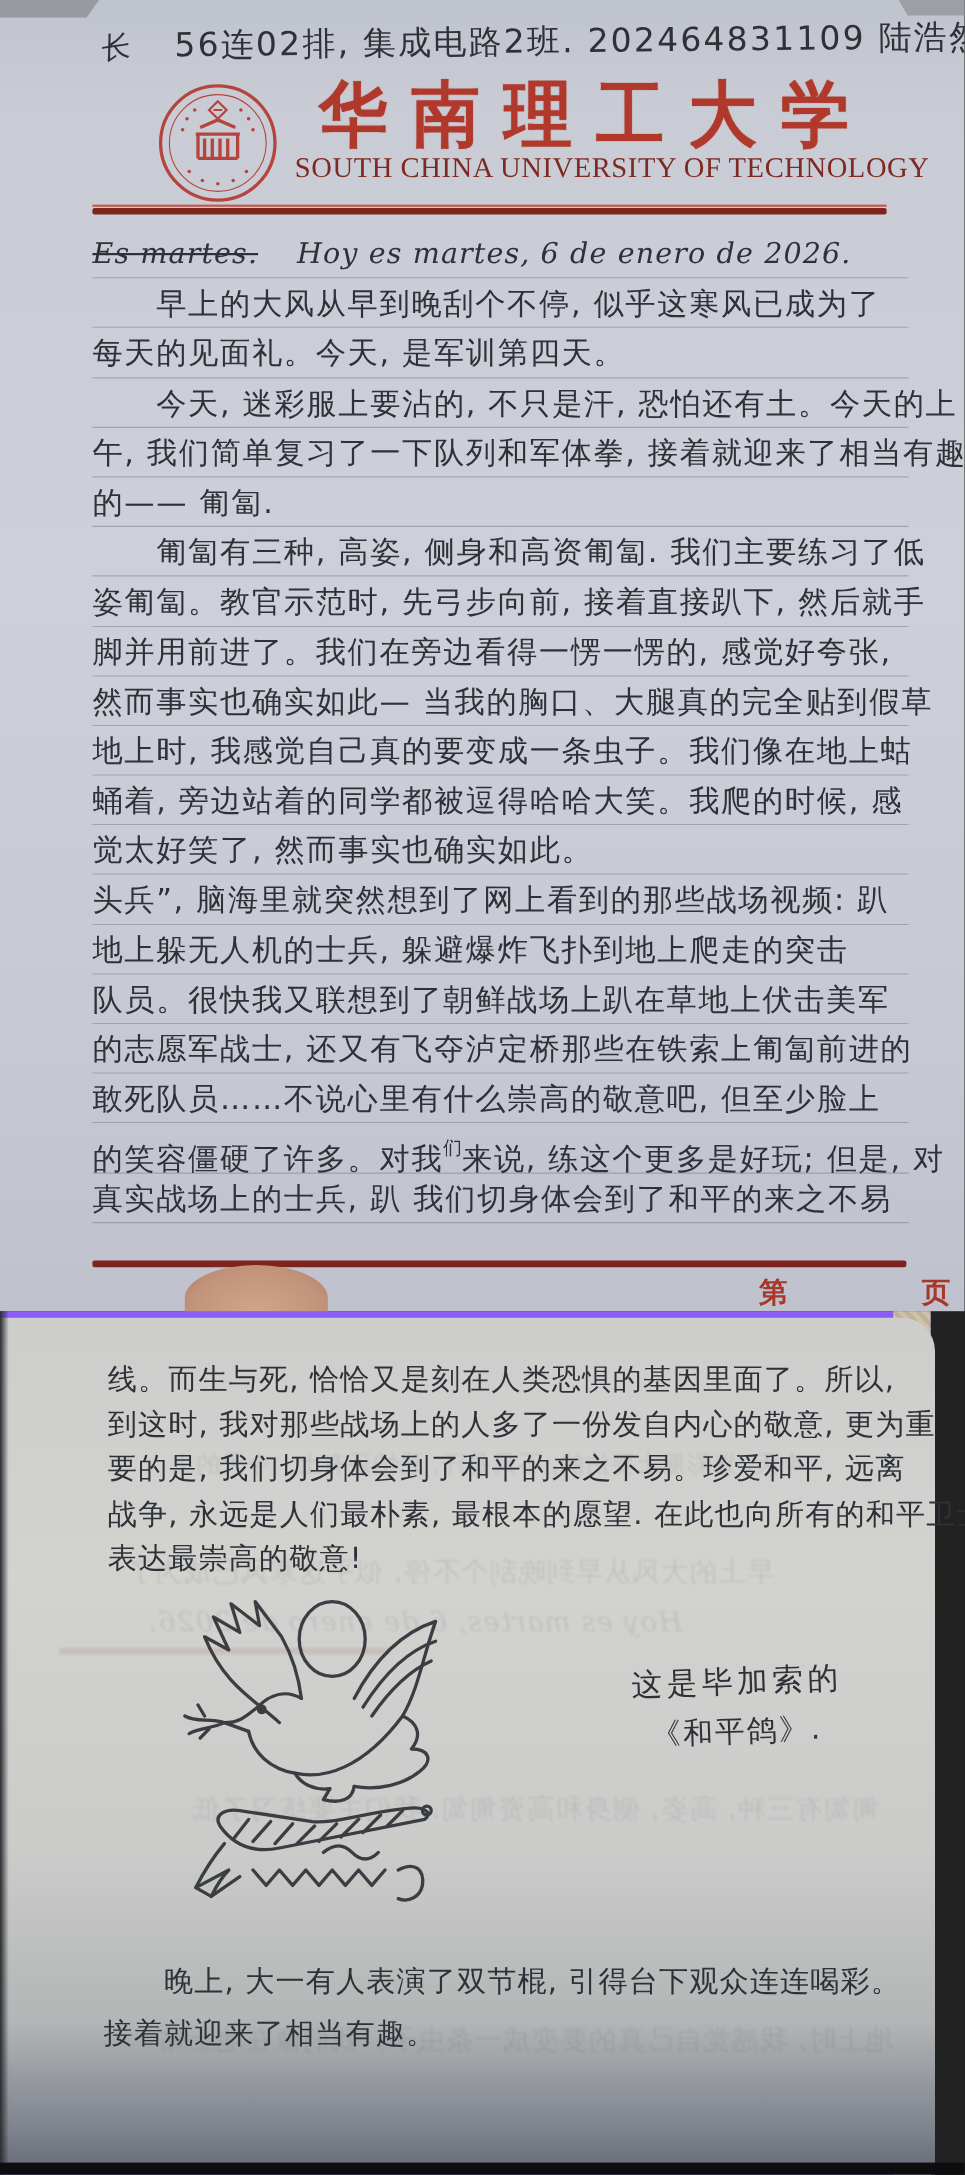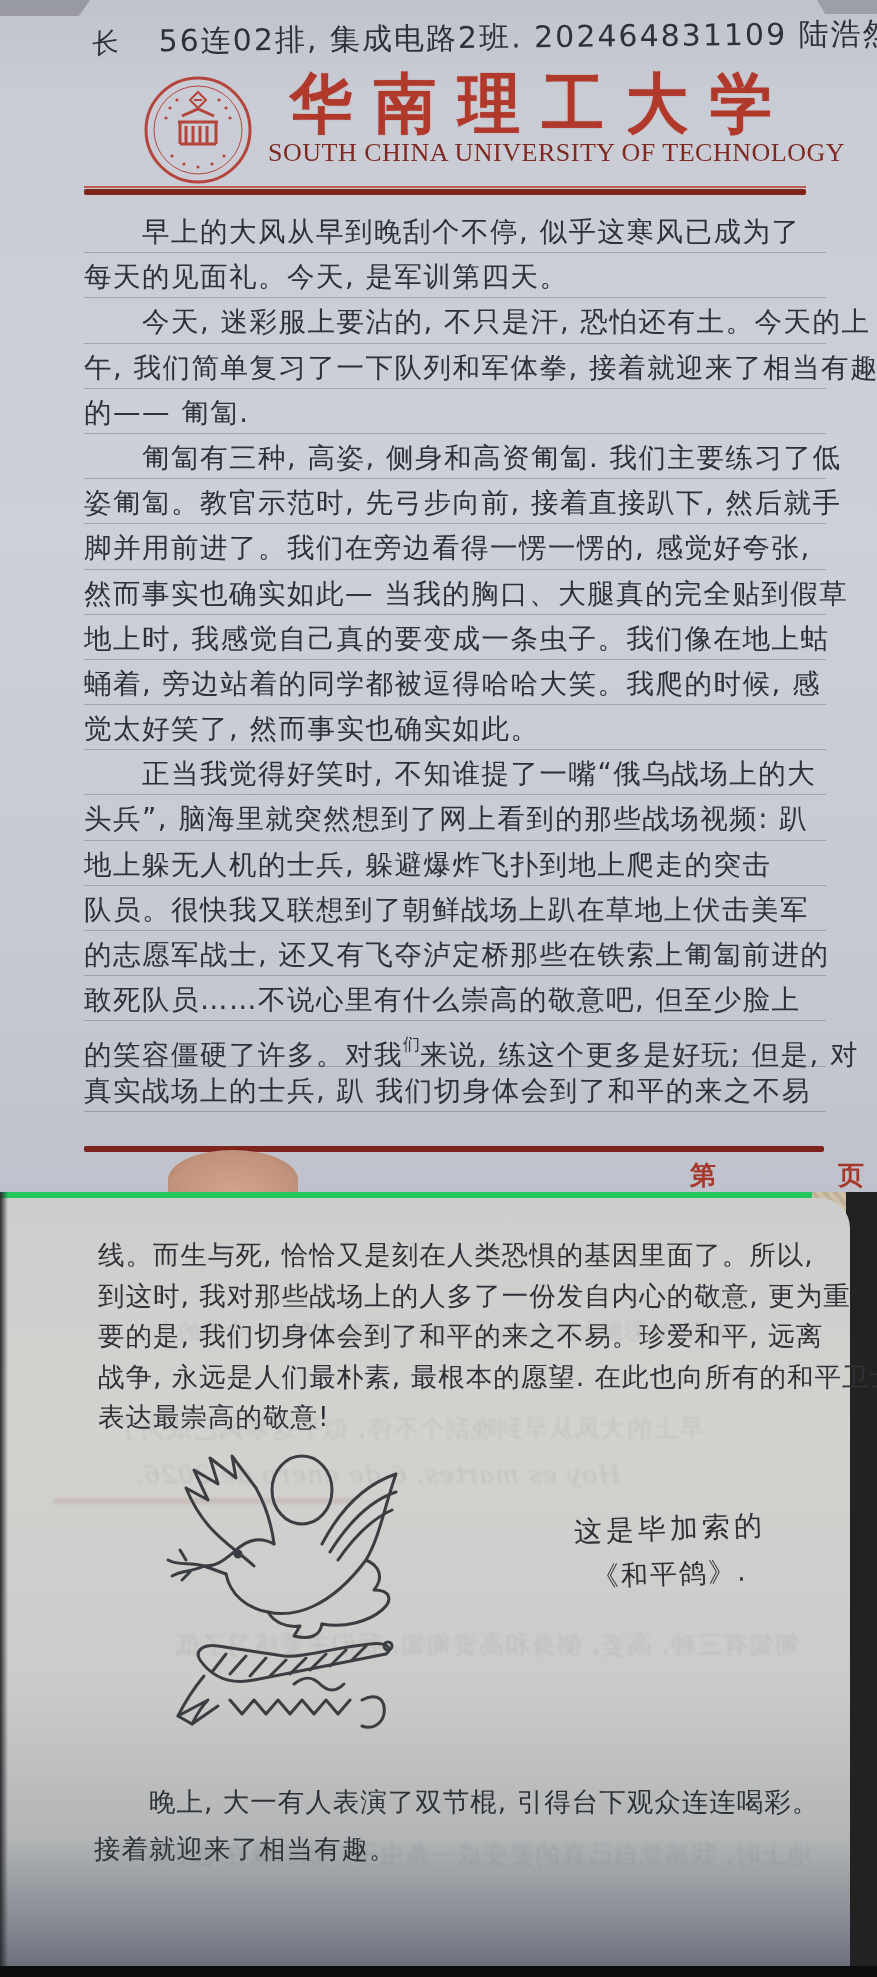--- a/index.html
+++ b/index.html
@@ -35,21 +35,21 @@
   .strike{text-decoration:line-through;margin-right:26px;}
   .ins{font-size:17px;vertical-align:14px;letter-spacing:0;}
 
   .footer-rule{position:absolute;left:84px;top:1146px;width:740px;height:6px;background:#7e241c;border-radius:2px;}
   .footer-zi{position:absolute;top:1158px;color:#a8372b;font-size:26px;font-weight:bold;}
   .fz-left{left:690px;} .fz-right{left:838px;}
   .finger{position:absolute;left:168px;top:1150px;width:130px;height:60px;border-radius:50% 50% 0 0;
           background:radial-gradient(ellipse at 50% 80%,#d3a68d 0%,#c09279 70%,#a87a63 100%);}
 
   
-  .photo2{position:absolute;left:0;top:1192px;width:846px;height:785px;background:#22c55e;}
+  .photo2{position:absolute;left:0;top:1192px;width:846px;height:785px;background:#8b5cf6;}
   .fabric{position:absolute;right:0;top:0;width:34px;height:785px;background:
           repeating-linear-gradient(48deg,#cec2aa 0 4px,#bfb298 4px 8px);}
   .paper2{position:absolute;left:-6px;top:6px;width:856px;height:779px;
           border-top-right-radius:30px;
           background:linear-gradient(180deg,#cdcecc 0%,#d2d2cf 30%,#cbccca 62%,#b3b5b6 82%,#7d828c 95%,#636874 100%);}
   .edge-left{position:absolute;left:0;top:0;width:8px;height:785px;background:linear-gradient(90deg,#2c2d31,rgba(44,45,49,0));}
   .p2-lines{position:absolute;left:104px;top:36px;width:730px;}
   .p2-line{height:40.5px;line-height:41px;font-size:26.5px;letter-spacing:1px;white-space:nowrap;}
   .p2-closing{position:absolute;left:100px;top:552px;width:740px;margin-top:28px;}
   .p2-closing .p2-line{height:47px;line-height:48px;}
@@ -105,34 +105,37 @@
       <div class="uni-cn">华南理工大学</div>
       <div class="uni-en">SOUTH CHINA UNIVERSITY OF TECHNOLOGY</div>
     </div>
 
     <div class="red-rule">
       <div class="r1"></div>
         <div class="r2"></div>
     </div>
 
     <div class="lines-area" id="p1-area">
+      <div class="hw-line date-line">
+        <span class="strike">Es martes.</span>
+        <span>Hoy es martes,  6 de enero de 2026.</span>
+      </div>
 
     <div class="hw-line">　　早上的大风从早到晚刮个不停, 似乎这寒风已成为了</div>
         <div class="hw-line">每天的见面礼。今天, 是军训第四天。</div>
         <div class="hw-line">　　今天, 迷彩服上要沾的, 不只是汗, 恐怕还有土。今天的上</div>
         <div class="hw-line">午, 我们简单复习了一下队列和军体拳, 接着就迎来了相当有趣</div>
         <div class="hw-line">的—— 匍匐.</div>
         <div class="hw-line">　　匍匐有三种, 高姿, 侧身和高资匍匐. 我们主要练习了低</div>
         <div class="hw-line">姿匍匐。教官示范时, 先弓步向前, 接着直接趴下, 然后就手</div>
         <div class="hw-line">脚并用前进了。我们在旁边看得一愣一愣的, 感觉好夸张,</div>
         <div class="hw-line">然而事实也确实如此— 当我的胸口、大腿真的完全贴到假草</div>
         <div class="hw-line">地上时, 我感觉自己真的要变成一条虫子。我们像在地上蛄</div>
         <div class="hw-line">蛹着, 旁边站着的同学都被逗得哈哈大笑。我爬的时候, 感</div>
         <div class="hw-line">觉太好笑了, 然而事实也确实如此。</div>
-        <div class="hw-line">　　正当我觉得好笑时, 不知谁提了一嘴“俄乌战场上的大</div>
         <div class="hw-line">头兵”, 脑海里就突然想到了网上看到的那些战场视频: 趴</div>
         <div class="hw-line">地上躲无人机的士兵, 躲避爆炸飞扑到地上爬走的突击</div>
         <div class="hw-line">队员。很快我又联想到了朝鲜战场上趴在草地上伏击美军</div>
         <div class="hw-line">的志愿军战士, 还又有飞夺泸定桥那些在铁索上匍匐前进的</div>
         <div class="hw-line">敢死队员……不说心里有什么崇高的敬意吧, 但至少脸上</div>
         <div class="hw-line"><span>的笑容僵硬了许多。对我</span><span class="ins">们</span><span>来说, 练这个更多是好玩; 但是, 对</span></div>
         <div class="hw-line">真实战场上的士兵, 趴 我们切身体会到了和平的来之不易</div>
       </div>
 
     <div class="footer-rule"></div>

